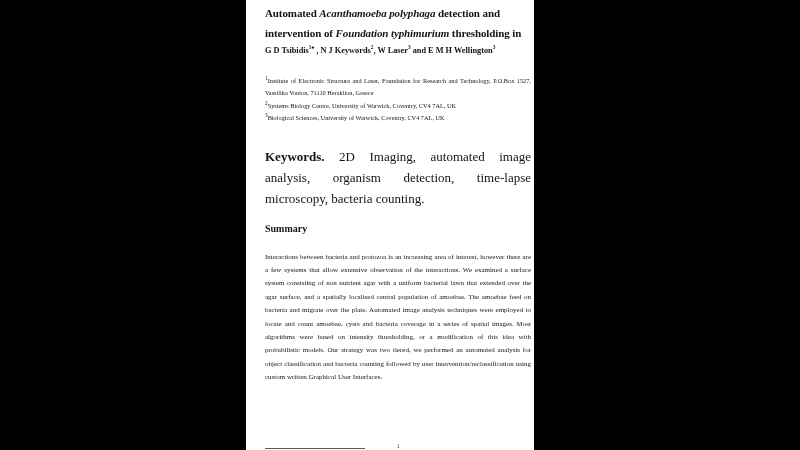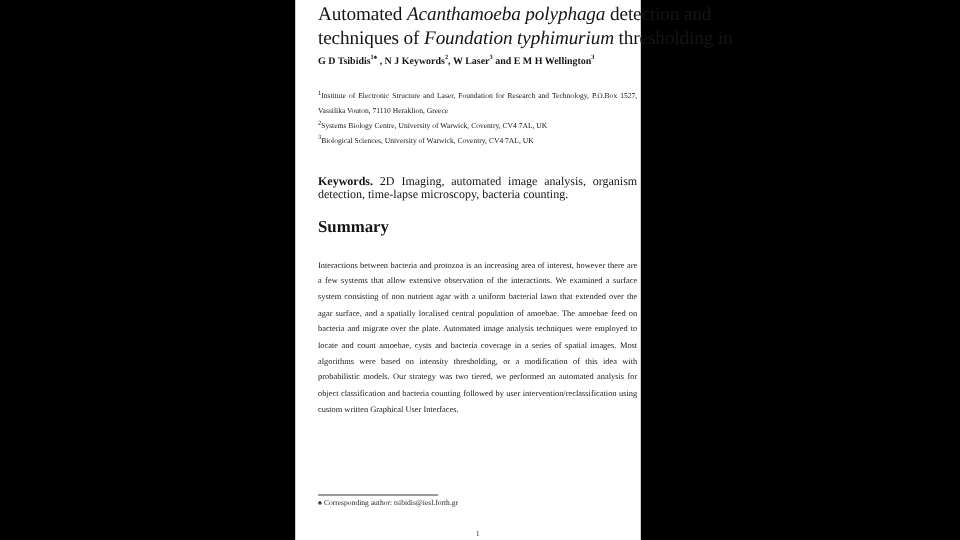--- a/index.html
+++ b/index.html
@@ -18,22 +18,22 @@
     box-shadow: -2px 0 4px rgba(0,0,0,0.55);
   }
   .content {
     position: relative;
     box-sizing: border-box;
     width: 288px; height: 450px;
     padding: 3px 3px 0 19px;
     color: #141414;
   }
   .title {
-    font-weight: normal;
-    font-size: 16px;
+    font-weight: bold;
+    font-size: 11px;
     line-height: 20px;
     letter-spacing: -0.1px;
   }
   .title .tline { white-space: nowrap; }
   .title i { font-style: italic; }
   .authors {
     margin-top: 3px;
     font-weight: bold;
     font-size: 8.3px;
     white-space: nowrap;
@@ -44,29 +44,29 @@
     line-height: 0;
   }
   .affils {
     margin-top: 20px;
     font-size: 6.3px;
     line-height: 12.4px;
     text-align: justify;
   }
   .keywords {
     margin-top: 21px;
-    font-size: 10px;
-    line-height: 11px;
+    font-size: 13px;
+    line-height: 21px;
     text-align: justify;
   }
   .keywords b { font-weight: bold; }
   .summary-heading {
     margin-top: 14px;
     font-weight: bold;
-    font-size: 14px;
+    font-size: 10px;
   }
   .summary-text {
     margin-top: 17px;
     font-size: 7px;
     line-height: 13.4px;
     text-align: justify;
   }
   .footnote-rule {
     margin-top: 63px;
     width: 100px; height: 1px;
@@ -88,21 +88,21 @@
   }
 </style>
 </head>
 <body>
 
 <div class="paper">
   <div class="content">
 
     <div class="title">
       <div class="tline"><span>Automated </span><i>Acanthamoeba polyphaga</i><span> detection and</span></div>
-      <div class="tline"><span>techniques of </span><i>Foundation typhimurium</i><span> thresholding in</span></div>
+      <div class="tline"><span>intervention of </span><i>Foundation typhimurium</i><span> thresholding in</span></div>
     </div>
 
     <div class="authors"><span>G D Tsibidis</span><sup>1♠</sup><span> , N J Keywords</span><sup>2</sup><span>, W Laser</span><sup>3</sup><span> and E M H Wellington</span><sup>3</sup></div>
 
     <div class="affils">
       <div class="affil"><sup>1</sup><span>Institute of Electronic Structure and Laser, Foundation for Research and Technology, P.O.Box 1527, Vassilika Vouton, 71110 Heraklion, Greece</span></div>
       <div class="affil"><sup>2</sup><span>Systems Biology Centre, University of Warwick, Coventry, CV4 7AL, UK</span></div>
       <div class="affil"><sup>3</sup><span>Biological Sciences, University of Warwick, Coventry, CV4 7AL, UK</span></div>
     </div>
 

